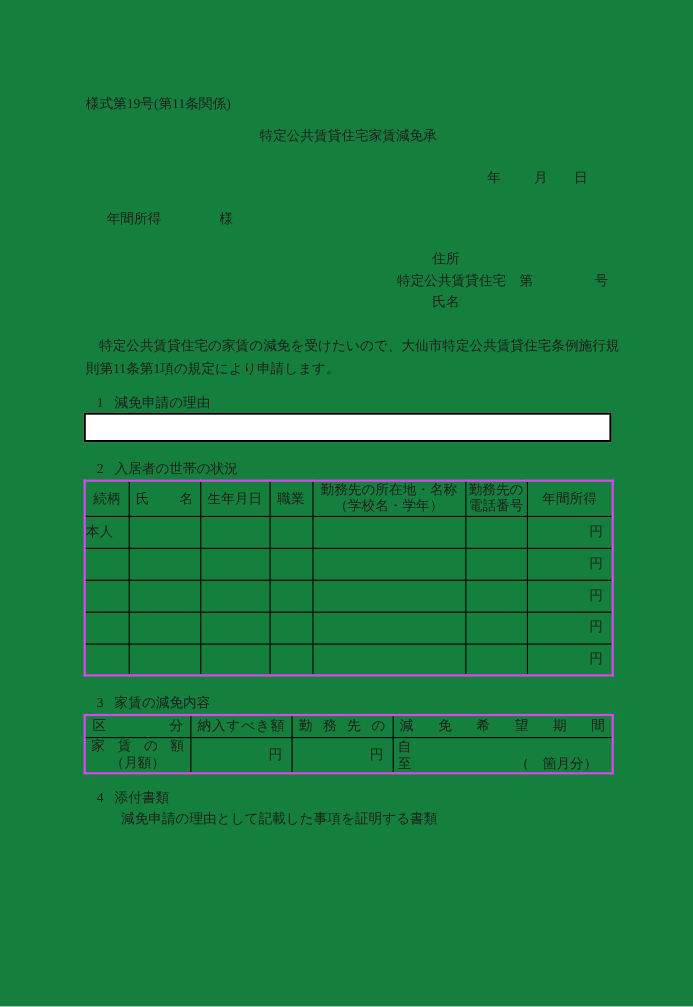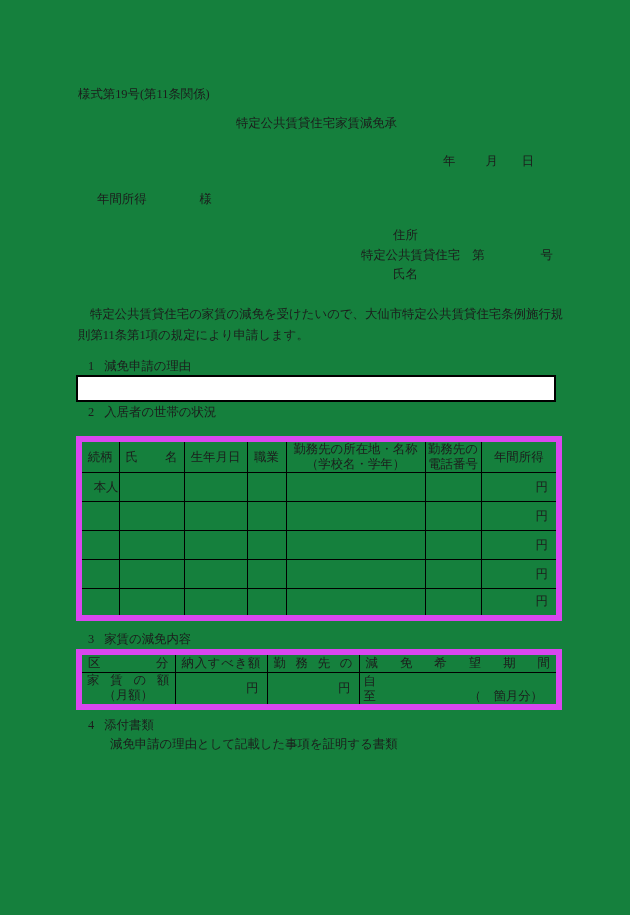--- a/index.html
+++ b/index.html
@@ -23,39 +23,39 @@
   .housing .pre { margin-left:12px; }
   .housing .suf { margin-left:56px; }
   .name-label  { left:393px; top:266px; }
 
   .statement   { left:78px; top:304px; width:484px; line-height:21px; white-space:nowrap; }
   .statement .ind { text-indent:12px; }
 
   .heading { left:88px; }
   .heading .ht { margin-left:10px; }
   .h1 { top:358px; }
-  .h2 { top:404px; }
+  .h2 { top:418px; }
   .h3 { top:631px; }
   .h4 { top:717px; }
   .s4body { left:110px; top:736px; }
 
   .reason-box {
     left:76px; top:375px; width:476px; height:23px;
     border:2px solid #000; background:#fff;
   }
 
   table { border-collapse:collapse; table-layout:fixed; position:absolute; }
-  table { border:6px solid #d946ef; }
+  table { border:2px solid #d946ef; }
   th, td { border:1px solid #000; padding:0; font-weight:normal; font-size:12.4px; overflow:hidden; }
 
   .t2 { left:76px; top:436px; width:480px; }
   .t2 th { text-align:center; vertical-align:middle; line-height:15px; }
   .t2 .hrow { height:32px; }
   .t2 .drow { height:29px; }
-  .t2 td.center { text-align:right; }
+  .t2 td.center { text-align:left; }
   .t2 td.yen { text-align:right; padding-right:8px; }
   .just { text-align:justify; text-align-last:justify; text-justify:inter-character; }
   .t2 th.name-h { padding:0 6px; }
 
   .t3 { left:76px; top:649px; width:480px; }
   .t3 .hrow { height:20px; }
   .t3 .drow { height:31px; }
   .t3 th { vertical-align:middle; padding:0 6px; line-height:14px; }
   .t3 td.yen { text-align:right; vertical-align:middle; padding-right:8px; }
   .t3 .cat1 { padding:0 5px; line-height:15px; }

